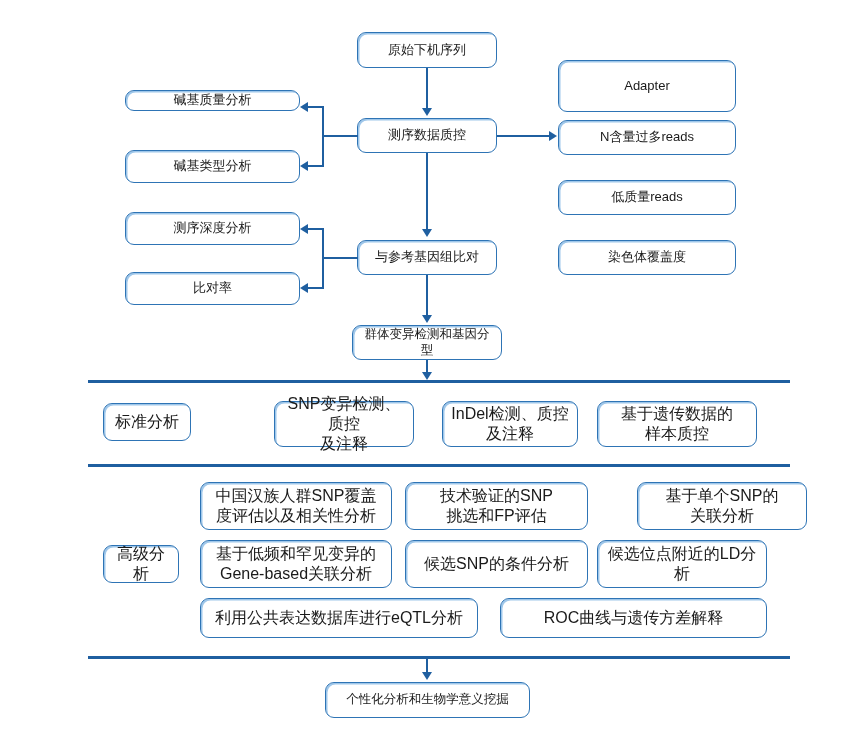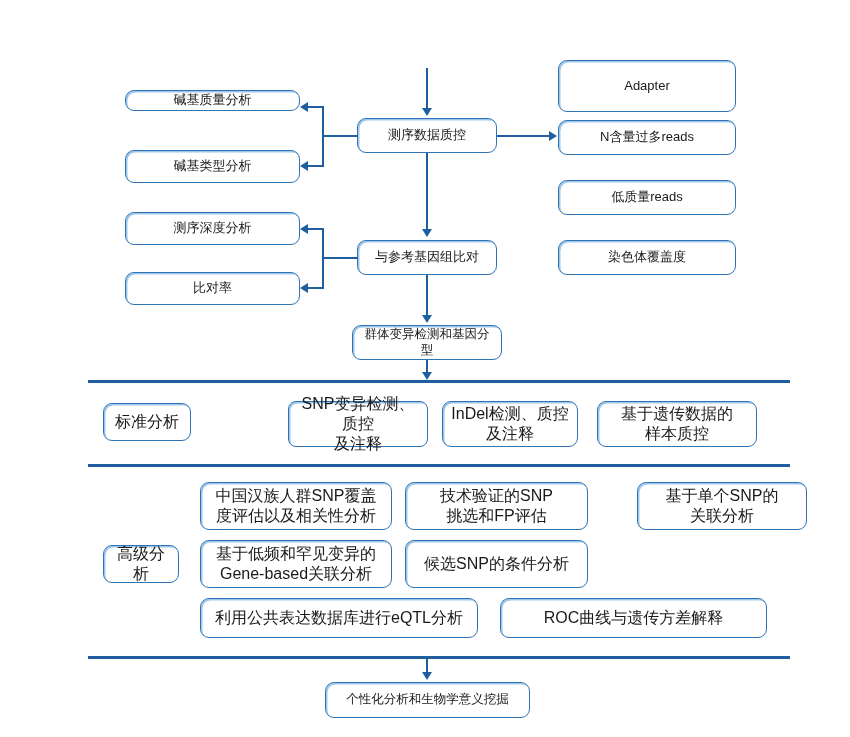--- a/index.html
+++ b/index.html
@@ -75,20 +75,23 @@
     position: absolute;
     height: 2.5px;
     background: #1f5fa0;
   }
 </style>
 </head>
 <body>
 
 <div id="canvas">
 
+  <div class="box" style="left:357px; top:32px; width:140px; height:36px;">
+    <span class="lbl">原始下机序列</span>
+  </div>
 
   <div class="vline" style="left:426px; top:68px; height:42px;"></div>
   <div class="arrow down" style="left:422px; top:108px;"></div>
 
   <div class="box" style="left:357px; top:118px; width:140px; height:35px;">
     <span class="lbl">测序数据质控</span>
   </div>
 
   <div class="hline" style="left:322px; top:135px; width:36px;"></div>
   <div class="vline" style="left:322px; top:106px; height:60px;"></div>
@@ -152,21 +155,21 @@
 
   <div class="vline" style="left:426px; top:360px; height:14px;"></div>
   <div class="arrow down" style="left:422px; top:372px;"></div>
 
   <div class="divider" style="left:88px; top:380px; width:702px;"></div>
 
   <div class="box tiny" style="left:103px; top:403px; width:88px; height:38px;">
     <span class="lbl">标准分析</span>
   </div>
 
-  <div class="box tiny" style="left:288px; top:401px; width:140px; height:46px;border-radius:8px;">
+  <div class="box tiny" style="left:274px; top:401px; width:140px; height:46px;">
     <span class="lbl">SNP变异检测、质控
 及注释</span>
   </div>
   <div class="box tiny" style="left:442px; top:401px; width:136px; height:46px;">
     <span class="lbl">InDel检测、质控
 及注释</span>
   </div>
   <div class="box tiny" style="left:597px; top:401px; width:160px; height:46px;">
     <span class="lbl">基于遗传数据的
 样本质控</span>
@@ -191,20 +194,23 @@
 关联分析</span>
   </div>
 
   <div class="box tiny" style="left:200px; top:540px; width:192px; height:48px;">
     <span class="lbl">基于低频和罕见变异的
 Gene-based关联分析</span>
   </div>
   <div class="box tiny" style="left:405px; top:540px; width:183px; height:48px;">
     <span class="lbl">候选SNP的条件分析</span>
   </div>
+  <div class="box tiny" style="left:597px; top:540px; width:170px; height:48px;">
+    <span class="lbl">候选位点附近的LD分析</span>
+  </div>
 
   <div class="box tiny" style="left:200px; top:598px; width:278px; height:40px;">
     <span class="lbl">利用公共表达数据库进行eQTL分析</span>
   </div>
   <div class="box tiny" style="left:500px; top:598px; width:267px; height:40px;">
     <span class="lbl">ROC曲线与遗传方差解释</span>
   </div>
 
   <div class="divider" style="left:88px; top:656px; width:702px;"></div>
 

